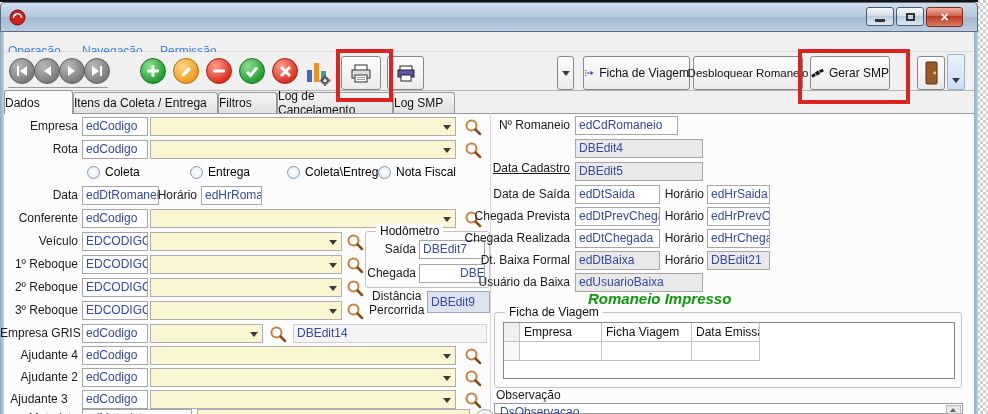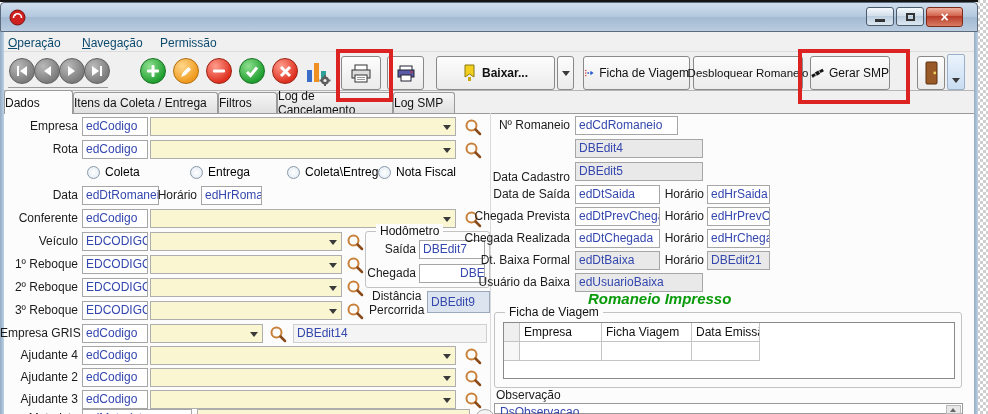--- a/index.html
+++ b/index.html
@@ -11,21 +11,21 @@
                      linear-gradient(45deg,#cfcfcf 25%,transparent 25%,transparent 75%,#cfcfcf 75%);
     background-size:6px 6px;background-position:0 0,3px 3px;}
   
   .titlebar{left:0;top:2px;width:978px;height:30px;border:1px solid #5b6b7c;border-radius:4px 4px 0 0;
     background:linear-gradient(180deg,#cfdeee 0%,#b4c9de 48%,#a4bad2 52%,#b9cce0 100%);box-sizing:border-box;}
   .frame{width:4px;top:32px;height:382px;background:linear-gradient(90deg,#93abc2,#bdd2e6);}
   .wbtn{position:absolute;top:7px;height:19px;border:1px solid #4c5b6b;border-radius:3px;
     display:flex;align-items:center;justify-content:center;box-sizing:border-box;
     background:linear-gradient(#f6fafd,#d3dfec 45%,#b9cbdc 46%,#dde8f3);}
   .wbtn.close{background:linear-gradient(#f0b2a0,#d0604a 45%,#b83a28 46%,#d87c62);border-color:#7c2a1a;}
-  .menu-item{position:absolute;top:36px;color:#0c4a6e;cursor:default;text-align:right;}
+  .menu-item{position:absolute;top:44px;color:#3b82f6;cursor:default;text-align:right;}
   .accel{text-decoration:underline;}
   
   .toolbar{left:4px;top:52px;width:970px;height:39px;background:#f0f0f0;border-bottom:1px solid #b5b5b5;box-sizing:border-box;}
   .circ{position:absolute;top:58px;width:26px;height:26px;border-radius:50%;display:flex;align-items:center;justify-content:center;box-sizing:border-box;border:1px solid #5f5f5f;}
   .circ.gray{background:radial-gradient(circle at 35% 30%,#b9b9b9,#7b7b7b 72%);}
   .circ.green{background:radial-gradient(circle at 35% 30%,#8fe08f,#1f9e2f 72%);border-color:#157020;}
   .circ.orange{background:radial-gradient(circle at 35% 30%,#ffd78a,#ef9a1d 72%);border-color:#b06c0a;}
   .circ.red{background:radial-gradient(circle at 35% 30%,#ff9d8d,#de2f1f 72%);border-color:#9c2010;}
   .tbtn{position:absolute;top:56px;height:34px;background:linear-gradient(#fdfdfd,#ebebeb);
     border:1px solid #898989;border-radius:3px;display:flex;align-items:center;justify-content:center;
@@ -168,27 +168,20 @@
   </div>
   <div class="tbtn" style="left:387px;width:37px;">
     <svg width="20" height="17" viewBox="0 0 20 17">
         <rect x="4" y="1" width="12" height="5" fill="#fff" stroke="#223"></rect>
         <rect x="2" y="5" width="16" height="7" fill="#5a5aa8" stroke="#223"></rect>
         <rect x="5" y="10" width="10" height="6" fill="#fff" stroke="#223"></rect>
         <circle cx="15.5" cy="7" r="1" fill="#d03030"></circle>
       </svg>
   </div>
 
-  <div class="tbtn" style="left:436px;width:119px;font-weight:bold;">
-    <svg width="14" height="18" viewBox="0 0 14 18">
-        <path d="M2 1 h9 v12 l-4.5 -3 l-4.5 3 z" fill="#f2cf1f" stroke="#8a7a10"></path>
-        <rect x="5" y="13" width="3" height="4" fill="#caa80e"></rect>
-      </svg>
-    <span>Baixar...</span>
-  </div>
   <div class="tbtn" style="left:557px;width:17px;">
     <span class="tri-down"></span>
   </div>
 
   <div class="tbtn" style="left:583px;width:107px;">
     <svg width="18" height="14" viewBox="0 0 18 14">
         <rect x="2" y="1.5" width="2.2" height="2.2" fill="#d03030"></rect>
         <rect x="2" y="6" width="2.2" height="2.2" fill="#d03030"></rect>
         <rect x="2" y="10.5" width="2.2" height="2.2" fill="#d03030"></rect>
         <path d="M6 7 h6" stroke="#2a5ad0" stroke-width="2.4" stroke-dasharray="3 1.6"></path>
@@ -371,41 +364,41 @@
   <div class="lbl" style="left:0;top:368px;width:78px;">Ajudante 2</div>
   <div class="fld" style="left:82px;top:368px;width:66px;">edCodigo</div>
   <div class="combo" style="left:150px;top:368px;width:306px;">
       <span class="arr"></span>
     </div>
   <span class="mag" style="left:464px;top:369px;"><svg width="18" height="18">
         <circle cx="7.5" cy="7.5" r="5" fill="none" stroke="#c8803a" stroke-width="2"></circle>
         <line x1="11.5" y1="11.5" x2="16" y2="16" stroke="#8a4a1a" stroke-width="2.5" stroke-linecap="round"></line>
       </svg></span>
 
-  <div class="lbl" style="left:0;top:390px;width:78px;">Ajudante 3</div>
+  <div class="lbl" style="left:0;top:390px;width:78px;text-align:center;">Ajudante 3</div>
   <div class="fld" style="left:82px;top:390px;width:66px;">edCodigo</div>
   <div class="combo" style="left:150px;top:390px;width:306px;">
       <span class="arr"></span>
     </div>
   <span class="mag" style="left:464px;top:391px;"><svg width="18" height="18">
         <circle cx="7.5" cy="7.5" r="5" fill="none" stroke="#c8803a" stroke-width="2"></circle>
         <line x1="11.5" y1="11.5" x2="16" y2="16" stroke="#8a4a1a" stroke-width="2.5" stroke-linecap="round"></line>
       </svg></span>
 
   <div class="lbl" style="left:0;top:409px;width:78px;">Motorista</div>
   <div class="fld" style="left:82px;top:409px;width:110px;">edMotorista</div>
   <div class="combo" style="left:197px;top:409px;width:273px;"></div>
   <div class="abs" style="left:475px;top:409px;width:20px;height:20px;border:1px solid #aaa;border-radius:50%;background:#f4f4f4;box-sizing:border-box;"></div>
 
   <div class="lbl" style="left:440px;top:116px;width:130px;">Nº Romaneio</div>
   <div class="fld" style="left:575px;top:116px;width:103px;">edCdRomaneio</div>
 
   <div class="fld fldg" style="left:575px;top:139px;width:128px;">DBEdit4</div>
 
-  <div class="lbl" style="left:440px;top:168px;width:130px;">Data Cadastro</div>
+  <div class="lbl" style="left:440px;top:159px;width:130px;text-decoration:underline;">Data Cadastro</div>
   <div class="fld fldg" style="left:575px;top:162px;width:128px;">DBEdit5</div>
 
   <div class="lbl" style="left:440px;top:185px;width:130px;">Data de Saída</div>
   <div class="fld" style="left:575px;top:185px;width:85px;">edDtSaida</div>
   <div class="lbl" style="left:660px;top:185px;width:44px;">Horário</div>
   <div class="fld" style="left:707px;top:185px;width:63px;">edHrSaida</div>
 
   <div class="lbl" style="left:440px;top:207px;width:130px;">Chegada Prevista</div>
   <div class="fld" style="left:575px;top:207px;width:85px;">edDtPrevChegada</div>
   <div class="lbl" style="left:660px;top:207px;width:44px;">Horário</div>

